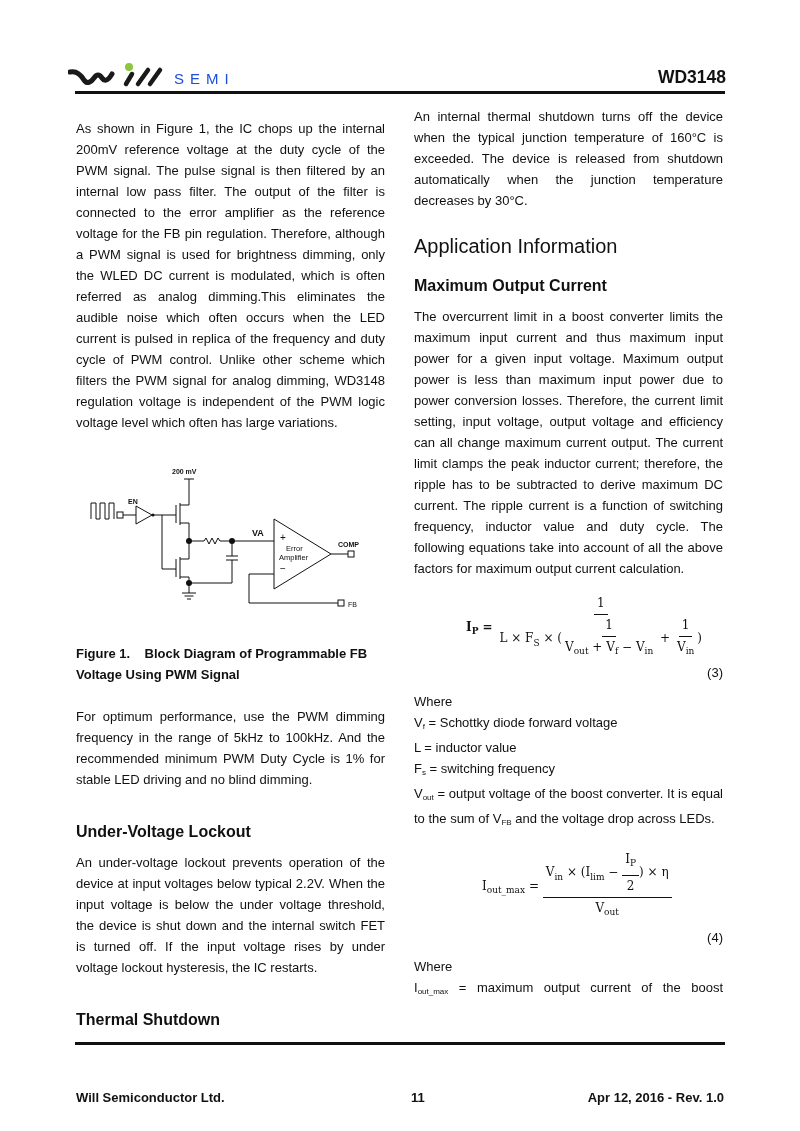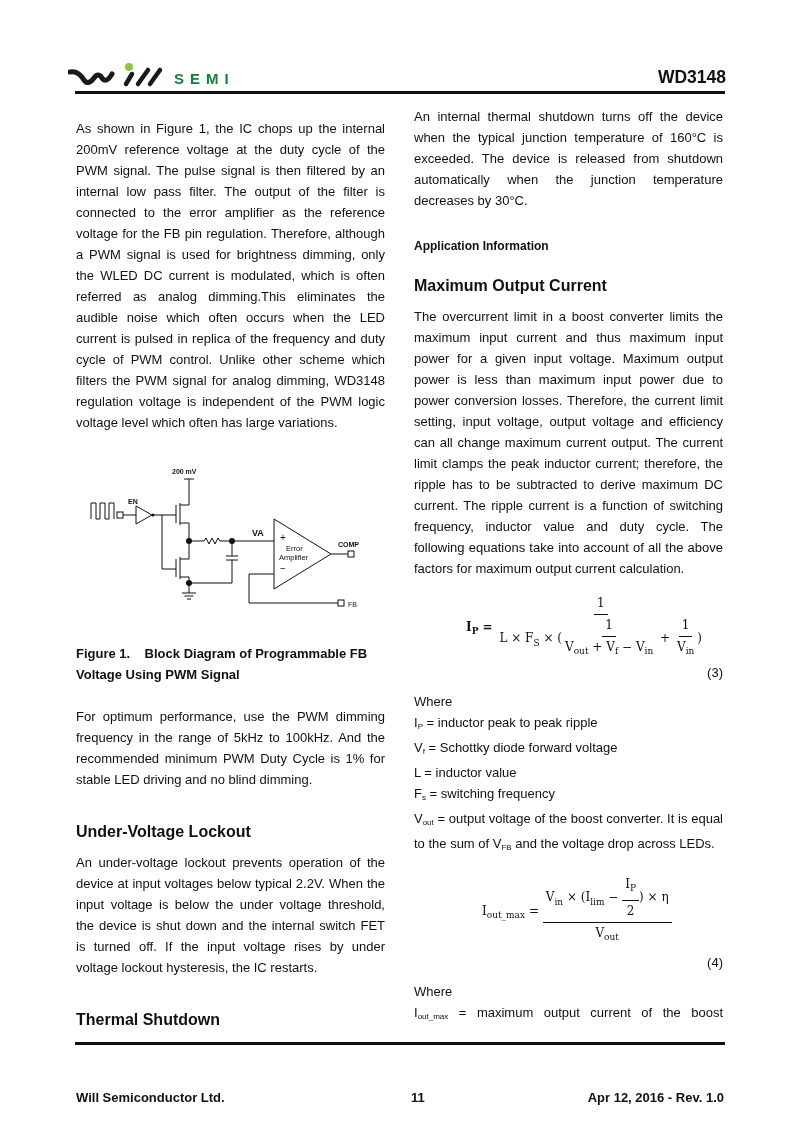--- a/index.html
+++ b/index.html
@@ -1,30 +1,30 @@
 <!DOCTYPE html>
 <html><head>
 <meta charset="utf-8">
 <style>
   html, body { margin: 0; padding: 0; background: #ffffff; }
   body { width: 800px; height: 1131px; position: relative; font-family: "Liberation Sans", sans-serif; color: #111; overflow: hidden; }
   .header { position: absolute; left: 68px; top: 58px; width: 658px; height: 32px; }
   .logo { position: absolute; left: 0; top: 0; width: 190px; height: 32px; }
   .logo svg { display: block; }
-  .semi { position: absolute; left: 106px; top: 12px; font-size: 15px; letter-spacing: 6px; color: #15803d; font-family: "Liberation Sans", sans-serif; font-weight: bold; }
+  .semi { position: absolute; left: 106px; top: 12px; font-size: 15px; letter-spacing: 6px; color: #1d4ed8; font-family: "Liberation Sans", sans-serif; }
   .partno { position: absolute; right: 0; top: 8px; font-size: 19px; font-weight: bold; font-family: "Liberation Sans", sans-serif; transform: scaleX(0.92); transform-origin: right center; }
   .hr-top { position: absolute; left: 75px; top: 91px; width: 650px; height: 3px; background: #111; }
   .hr-bot { position: absolute; left: 75px; top: 1042px; width: 650px; height: 3px; background: #111; }
 
   .col { position: absolute; width: 309px; font-size: 13px; line-height: 21px; }
   .col-left { left: 76px; top: 118px; }
   .col-right { left: 414px; top: 97px; margin-top: 9px; }
   p { margin: 0; text-align: justify; }
   .h3 { font-weight: bold; font-size: 16px; }
-  .h2 { font-weight: bold; font-size: 12px; }
+  .h2 { font-weight: normal; font-size: 20px; }
 
   .figure { position: relative; width: 309px; height: 170px; }
   .fig-caption { font-weight: bold; text-align: left; font-size: 13px; line-height: 21px; }
 
   .eq { position: relative; font-family: "DejaVu Serif", serif; }
   .eqnum { text-align: right; }
   .frac { display: inline-flex; flex-direction: column; align-items: center; vertical-align: middle; }
   .frac .num { border-bottom: 1px solid #111; padding: 0 3px; text-align: center; }
   .frac .den { padding: 0 3px; text-align: center; }
   sub { font-size: 9px; }
@@ -165,21 +165,20 @@
           </span> + <span class="frac">
             <span class="num">1</span>
             <span class="den">V<sub>in</sub></span>
           </span>)</span>
     </span>
   </div>
   <div class="eqnum">(3)</div>
 
   <div style="height:8px"></div>
   <div>Where</div>
-  <div>I<sub class="sub-small">P</sub><span> = inductor peak to peak ripple</span></div>
   <div>V<sub class="sub-small">f</sub><span> = Schottky diode forward voltage</span></div>
   <div><span>L</span><span> = inductor value</span></div>
   <div>F<sub class="sub-small">s</sub><span> = switching frequency</span></div>
   <p>V<sub class="sub-small">out</sub><span> = output voltage of the boost converter. It is equal to the sum of V</span><sub class="sub-small">FB</sub><span> and the voltage drop across LEDs.</span></p>
 
   <div style="height:16px"></div>
   <div class="eq" style="padding-left:68px; font-size:12px;">
     <span style="font-weight:normal">I<sub>out_max</sub> =</span>
     <span class="frac">
       <span class="num">V<sub>in</sub> × (I<sub>lim</sub> − <span class="frac">

